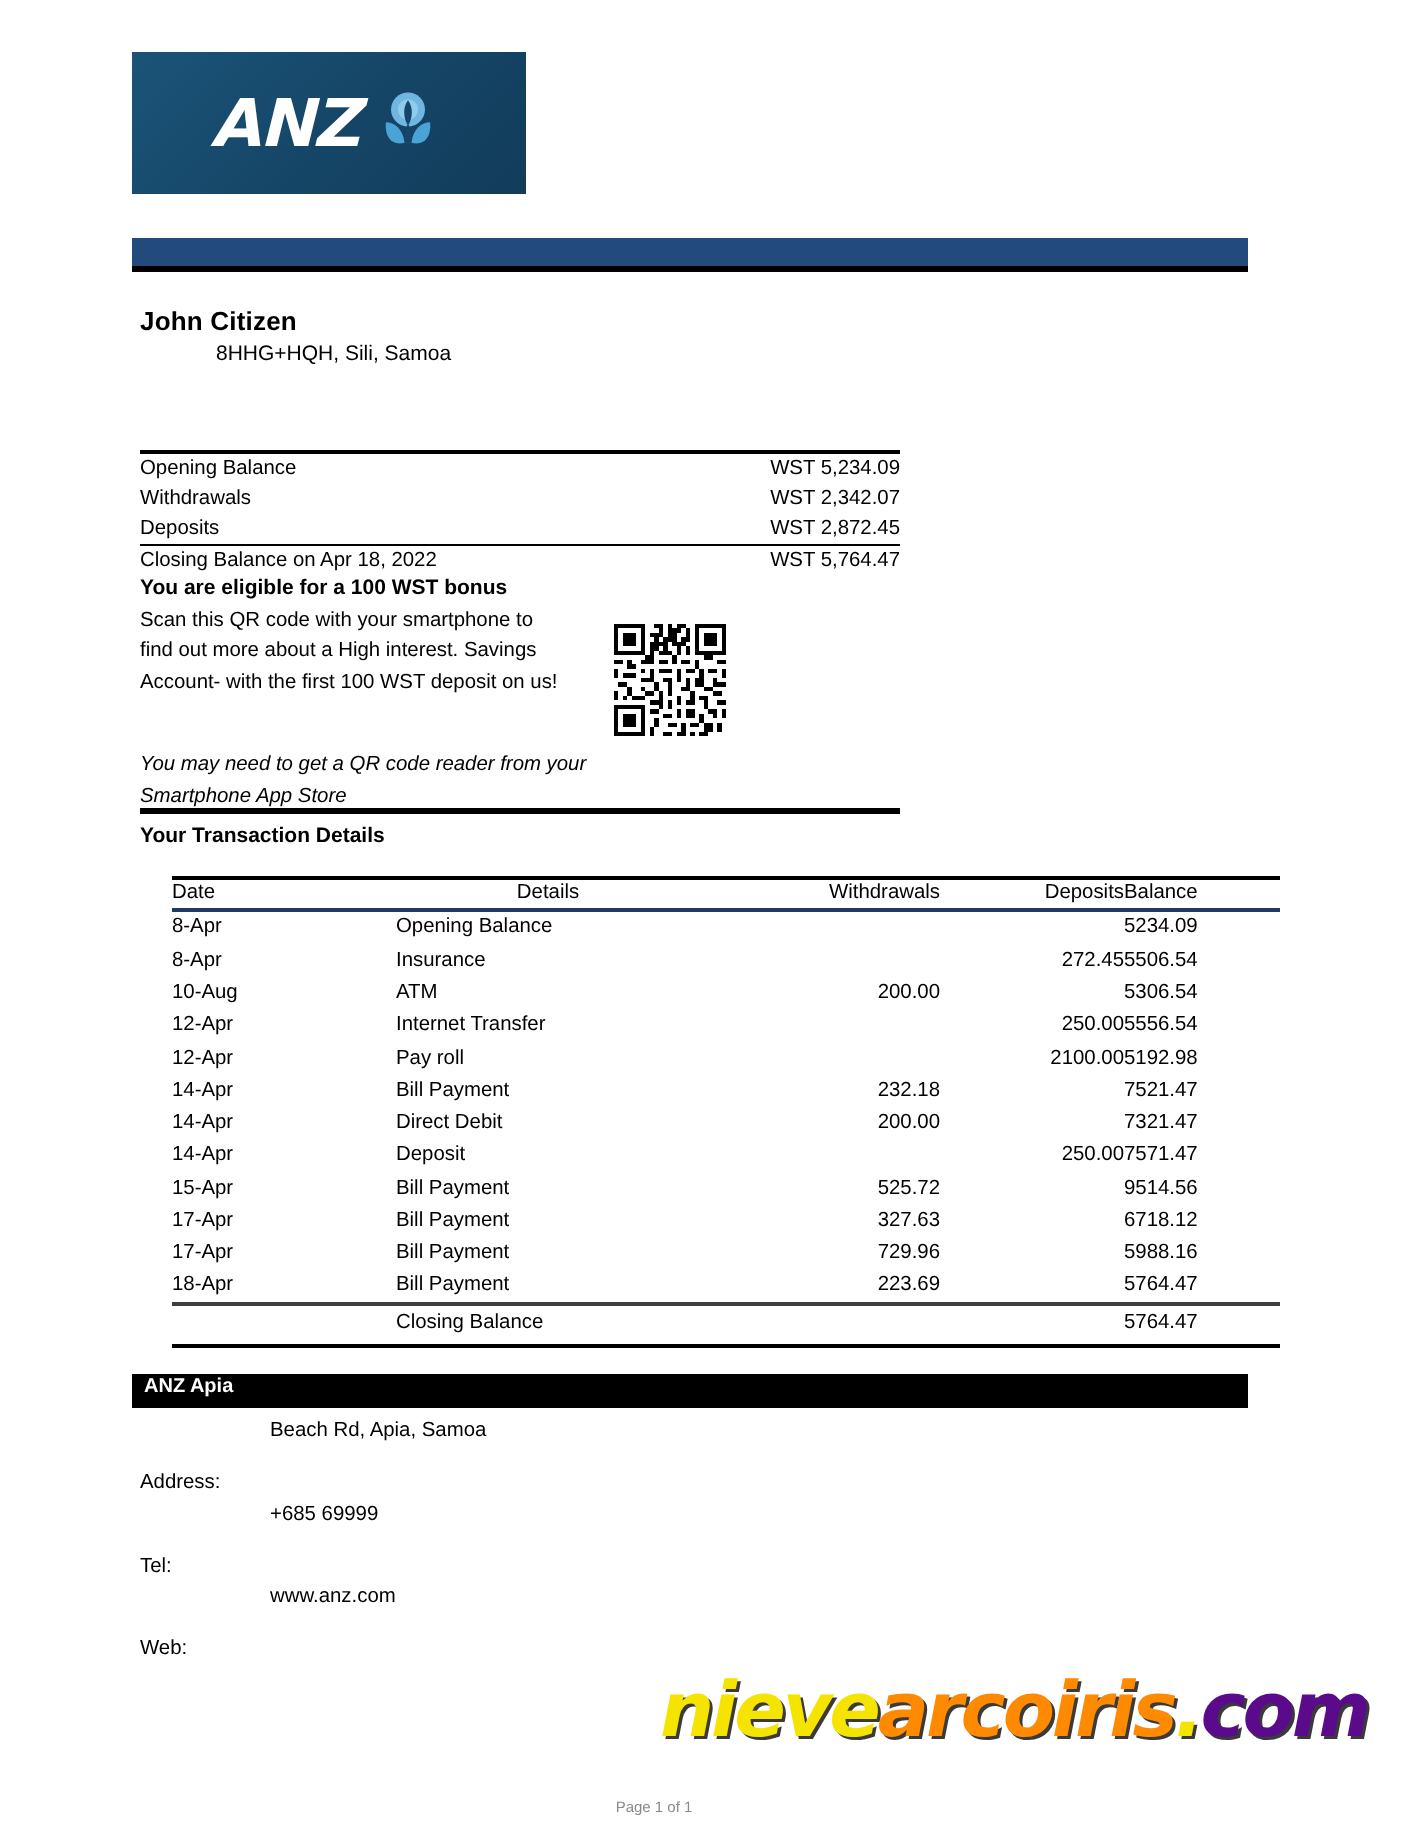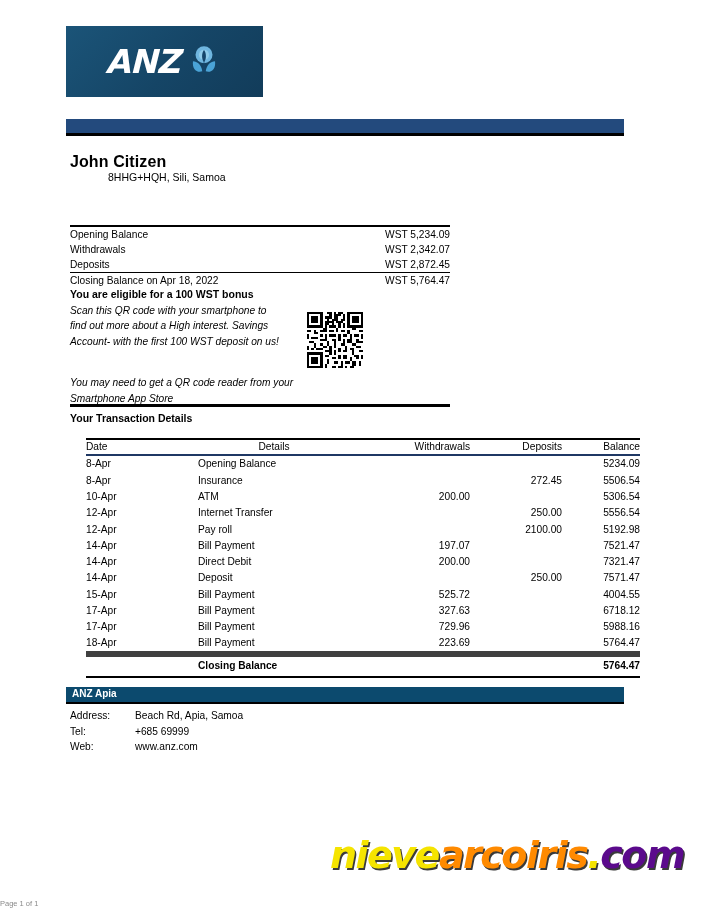--- a/index.html
+++ b/index.html
@@ -68,21 +68,21 @@
   .rule-black {
     position: absolute;
     background: #000000;
   }
 
   
   .cust-name {
     position: absolute;
     left: 70px;
     top: 153px;
-    font-size: 16px;
+    font-size: 13px;
     font-weight: bold;
     letter-spacing: 0.1px;
   }
   .cust-addr {
     position: absolute;
     left: 70px;
     top: 171px;
     font-size: 10.5px;
     margin-left: 38px;
   }
@@ -117,21 +117,20 @@
     font-size: 10.5px;
     font-weight: bold;
   }
   .promo-body {
     position: absolute;
     left: 70px;
     top: 303px;
     width: 215px;
     font-size: 10.2px;
     line-height: 15.3px;
-    font-style: italic;
   }
   .promo-italic {
     position: absolute;
     left: 70px;
     top: 375px;
     width: 250px;
     font-size: 10.2px;
     font-style: italic;
     line-height: 15.5px;
   }
@@ -169,58 +168,58 @@
     border-bottom: 2px solid #1f3864;
   }
   .tx-table td {
     padding: 1.4px 0;
     line-height: 13.5px;
   }
   .col-date   { width: 112px; text-align: left; }
   .col-det    { width: 152px; text-align: left; }
   .col-wd     { width: 120px; text-align: right; }
   .col-dep    { width: 92px;  text-align: right; }
-  .col-bal    { width: 78px;  text-align: right; }
+  .col-bal    { width: 78px;  text-align: left; }
 
   .tx-table th.col-det { text-align: center; padding-left: 0; }
   .tx-table th.col-date { text-align: left; }
 
   .closing-row td {
-    font-weight: bold;
-    border-top: 6px solid #404040;
+    font-weight: normal;
+    border-top: 2px solid #404040;
     border-bottom: 2.5px solid #000;
     padding: 2px 0 3px 0;
   }
 
   
   .footer-bar {
     position: absolute;
     left: 66px;
     top: 687px;
     width: 558px;
     height: 15px;
-    background: #0c4a6e;
+    background: #000000;
   }
   .footer-bar-label {
     position: absolute;
     left: 6px;
     top: 1px;
     color: #ffffff;
     font-size: 10px;
     font-weight: bold;
   }
   .footer-list {
     position: absolute;
     left: 70px;
     top: 708px;
     font-size: 10.2px;
     line-height: 15.5px;
   }
   .footer-list .frow { display: flex; }
-  .footer-list .flab { width: 65px; }
+  .footer-list .flab { width: 65px; margin-top: 26px; }
 
   
   .watermark {
     position: absolute;
     left: 330px;
     top: 836px;
     font-family: "DejaVu Sans", sans-serif;
     font-size: 38px;
     font-weight: bold;
     font-style: italic;
@@ -232,21 +231,21 @@
   }
   .wm-y { color: #f5e400; }
   .wm-o { color: #ff8a00; }
   .wm-p { color: #5b0a8c; }
 
   .page-num {
     position: absolute;
     left: 0;
     top: 899px;
     width: 654px;
-    text-align: left;
+    text-align: center;
     font-size: 7.5px;
     color: #8a8a8a;
   }
 </style>
 </head>
 <body>
 
 <div class="page">
 
   <div class="logo-box">
@@ -441,21 +440,21 @@
           <td class="col-bal">5234.09</td>
         </tr>
         <tr>
           <td class="col-date">8-Apr</td>
           <td class="col-det">Insurance</td>
           <td class="col-wd"></td>
           <td class="col-dep">272.45</td>
           <td class="col-bal">5506.54</td>
         </tr>
         <tr>
-          <td class="col-date">10-Apr</td>
+          <td class="col-date">10-Aug</td>
           <td class="col-det">ATM</td>
           <td class="col-wd">200.00</td>
           <td class="col-dep"></td>
           <td class="col-bal">5306.54</td>
         </tr>
         <tr>
           <td class="col-date">12-Apr</td>
           <td class="col-det">Internet Transfer</td>
           <td class="col-wd"></td>
           <td class="col-dep">250.00</td>
@@ -464,21 +463,21 @@
         <tr>
           <td class="col-date">12-Apr</td>
           <td class="col-det">Pay roll</td>
           <td class="col-wd"></td>
           <td class="col-dep">2100.00</td>
           <td class="col-bal">5192.98</td>
         </tr>
         <tr>
           <td class="col-date">14-Apr</td>
           <td class="col-det">Bill Payment</td>
-          <td class="col-wd">197.07</td>
+          <td class="col-wd">232.18</td>
           <td class="col-dep"></td>
           <td class="col-bal">7521.47</td>
         </tr>
         <tr>
           <td class="col-date">14-Apr</td>
           <td class="col-det">Direct Debit</td>
           <td class="col-wd">200.00</td>
           <td class="col-dep"></td>
           <td class="col-bal">7321.47</td>
         </tr>
@@ -487,21 +486,21 @@
           <td class="col-det">Deposit</td>
           <td class="col-wd"></td>
           <td class="col-dep">250.00</td>
           <td class="col-bal">7571.47</td>
         </tr>
         <tr>
           <td class="col-date">15-Apr</td>
           <td class="col-det">Bill Payment</td>
           <td class="col-wd">525.72</td>
           <td class="col-dep"></td>
-          <td class="col-bal">4004.55</td>
+          <td class="col-bal">9514.56</td>
         </tr>
         <tr>
           <td class="col-date">17-Apr</td>
           <td class="col-det">Bill Payment</td>
           <td class="col-wd">327.63</td>
           <td class="col-dep"></td>
           <td class="col-bal">6718.12</td>
         </tr>
         <tr>
           <td class="col-date">17-Apr</td>

